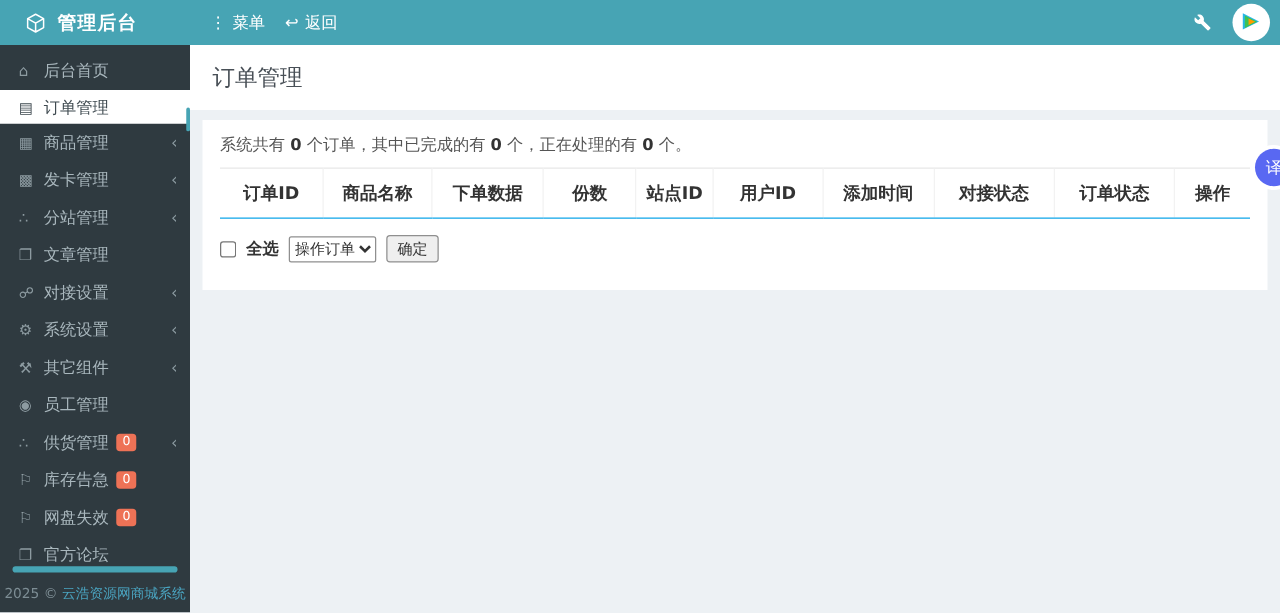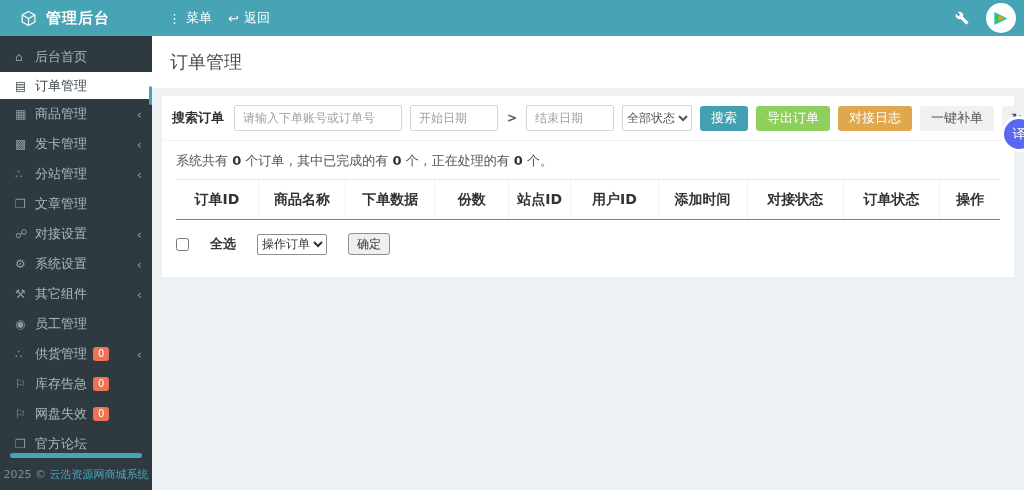--- a/index.html
+++ b/index.html
@@ -70,21 +70,21 @@
   .panel-body { padding:11px 14px 22px 14px; }
   .summary { font-size:13px; color:#555; margin-bottom:9px; }
   .summary b { color:#333; }
 
   table.orders { width:100%; border-collapse:collapse; table-layout:fixed; }
   table.orders th { border-top:1px solid #e8e8e8; border-bottom:1px solid #0ea5e9;
     border-left:1px solid #f2f2f2; height:40px; font-size:14px; color:#333;
     font-weight:bold; text-align:center; }
   table.orders th:first-child { border-left:none; }
 
-  .bulk-row { margin-top:13px; display:flex; align-items:center; gap:21px; font-size:13px; color:#333; }
+  .bulk-row { margin-top:13px; display:flex; align-items:center; gap:8px; font-size:13px; color:#333; }
   .bulk-row label { font-weight:bold; }
   .bulk-select { height:21px; font-size:12px; color:#333; border:1px solid #8f8f8f;
     border-radius:2px; background:#fff; font-family:inherit; }
   .bulk-confirm { height:22px; font-size:12px; color:#333; border:1px solid #8f8f8f;
     border-radius:3px; background:#efefef; padding:0 8px; cursor:pointer; font-family:inherit; }
 
   .pagination { margin-top:21px; display:flex; align-items:center; gap:0; font-size:13px; color:#9aa0a6; }
   .pg-item { padding:0 14px; cursor:pointer; }
   .pg-item.current { color:#777; }
 
@@ -217,36 +217,20 @@
   </div>
 </div>
 
 <div class="main">
   <div class="page-header">
     <span class="page-title">订单管理</span>
   </div>
 
   <div class="panel">
 
-    <div class="toolbar">
-      <span class="tb-label">搜索订单</span>
-      <input class="tb-input w-search" placeholder="请输入下单账号或订单号" style="">
-      <input class="tb-input w-date" placeholder="开始日期" style="">
-      <span class="tb-sep">&gt;</span>
-      <input class="tb-input w-date" placeholder="结束日期" style="">
-      <select class="tb-select">
-        <option>全部状态</option>
-      </select>
-      <button class="btn btn-search">搜索</button>
-      <button class="btn btn-export">导出订单</button>
-      <button class="btn btn-log">对接日志</button>
-      <button class="btn btn-plain">一键补单</button>
-      <button class="btn btn-refresh"><span>↻</span></button>
-
-    </div>
 
     <div class="panel-body">
 
       <div class="summary">
         <span>系统共有 </span><b>0</b><span> 个订单，其中已完成的有 </span><b>0</b><span> 个，正在处理的有 </span><b>0</b><span> 个。</span>
       </div>
 
       <table class="orders">
         <colgroup>
           <col style="width:10%">

